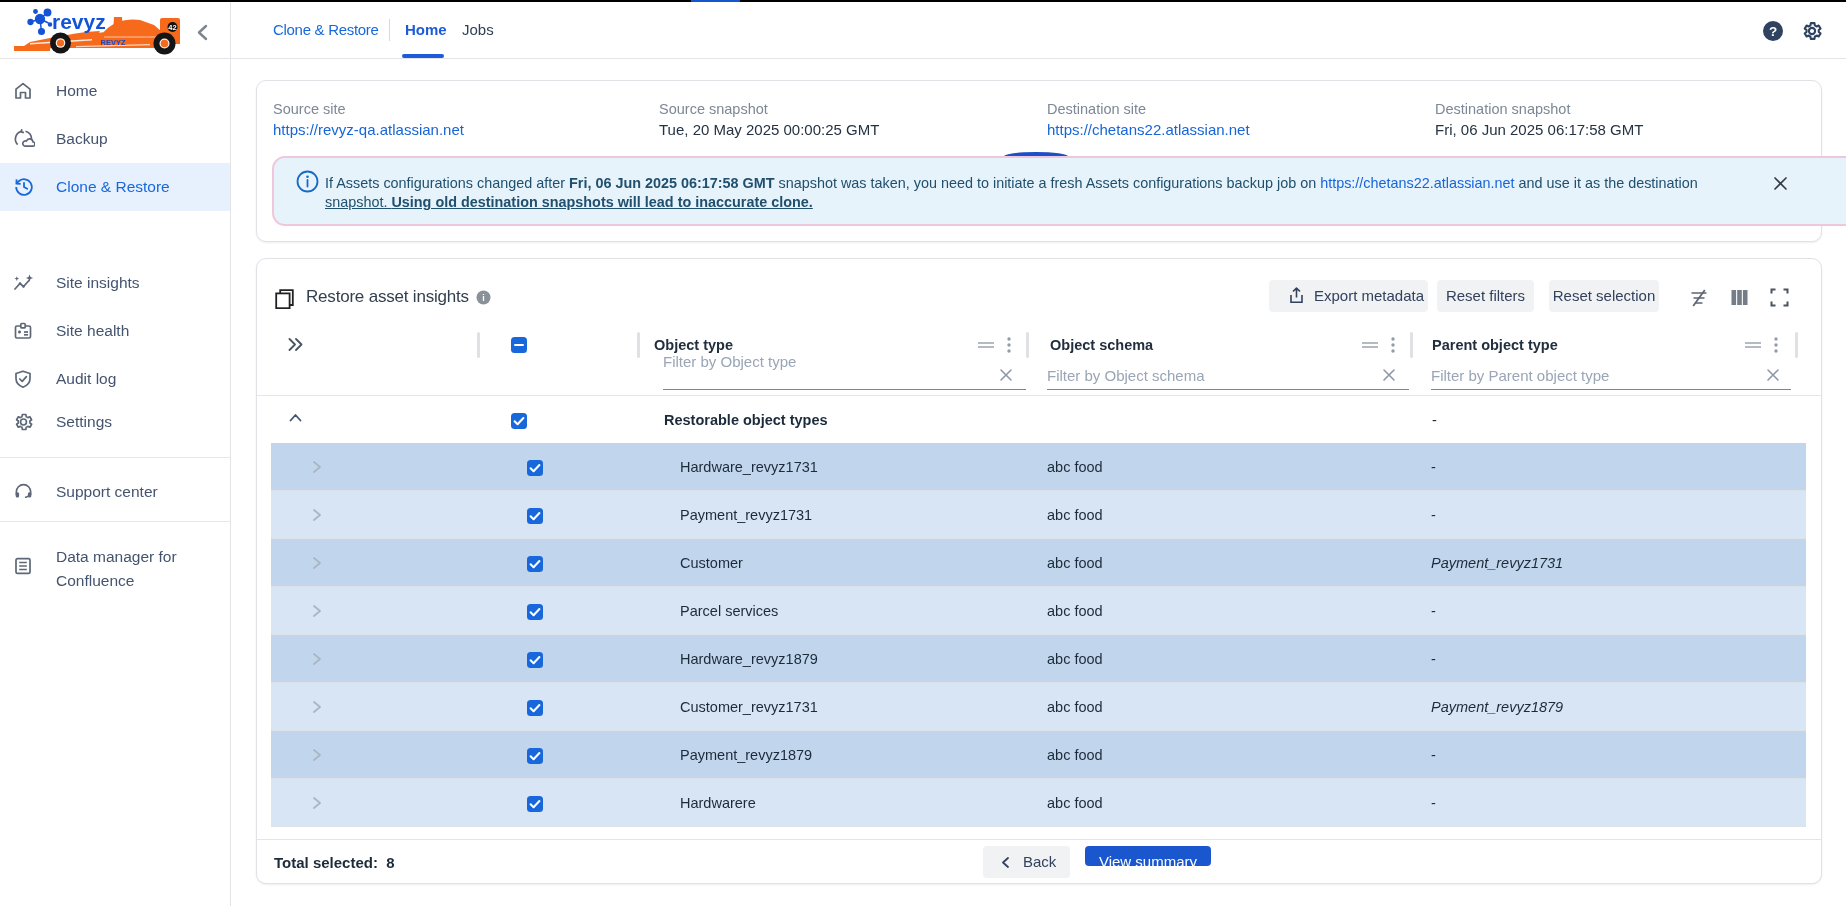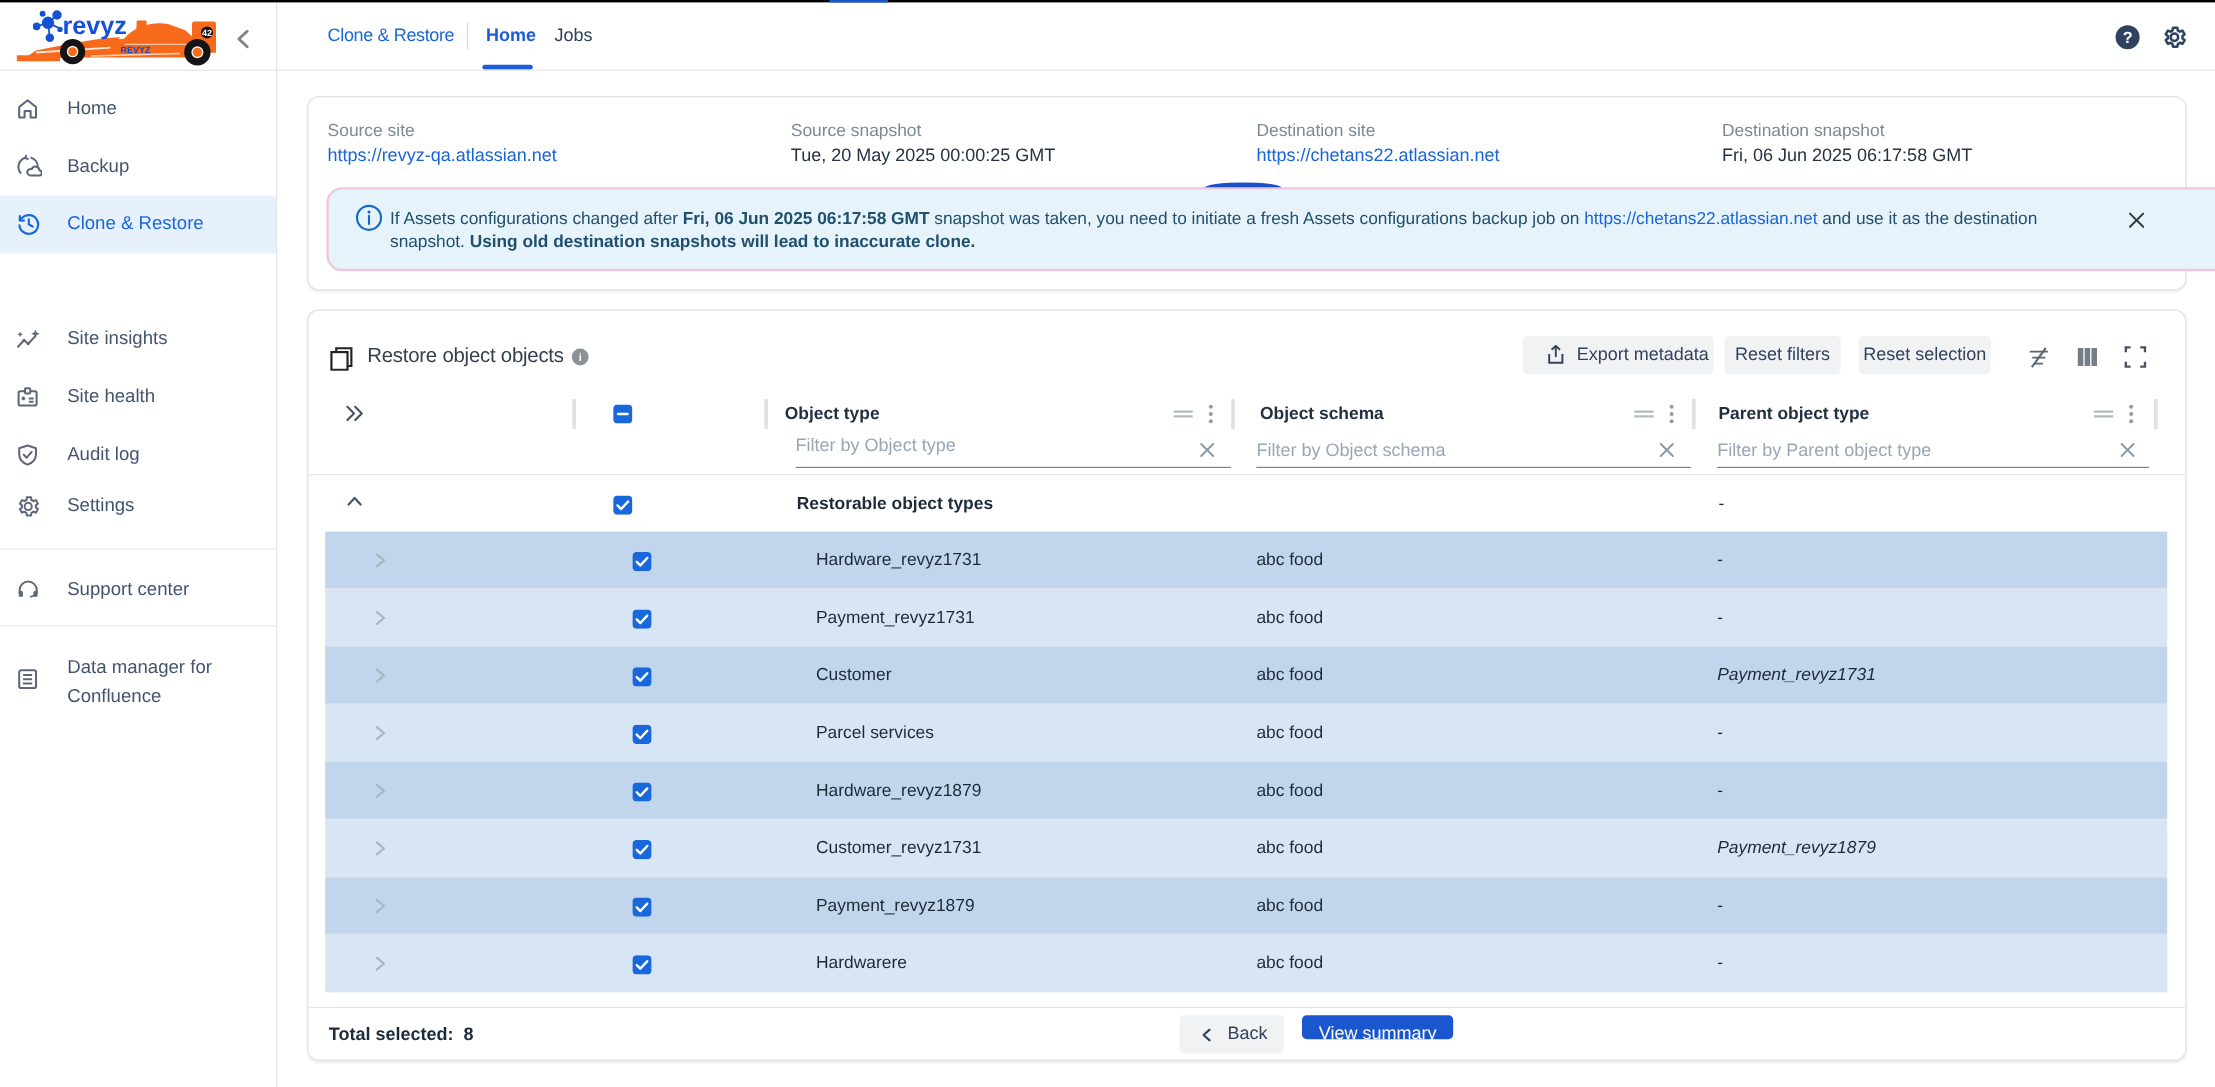--- a/index.html
+++ b/index.html
@@ -216,33 +216,33 @@
   <div class="abs lbl" style="left:1178px;top:20px;">Destination snapshot</div>
   <div class="abs val" style="left:1178px;top:40px;">Fri, 06 Jun 2025 06:17:58 GMT</div>
 </div>
 <div class="abs" id="banner">
   <svg class="abs" style="left:22px;top:12px;" width="23" height="23" viewBox="0 0 23 23" fill="none">
       <circle cx="11.5" cy="11.5" r="10" stroke="#1769c7" stroke-width="1.8"></circle>
       <circle cx="11.5" cy="6.7" r="1.3" fill="#1769c7"></circle>
       <path d="M11.5 9.8 V16.6" stroke="#1769c7" stroke-width="1.8" stroke-linecap="round"></path>
     </svg>
   <div class="bt" style="top:16px;">If Assets configurations changed after <b>Fri, 06 Jun 2025 06:17:58 GMT</b> snapshot was taken, you need to initiate a fresh Assets configurations backup job on <a>https://chetans22.atlassian.net</a> and use it as the destination</div>
-  <div class="bt" style="top:35px;">snapshot. <b>Using old destination snapshots will lead to inaccurate clone.</b></div>
+  <div class="bt" style="top:35px;text-decoration:underline;">snapshot. <b>Using old destination snapshots will lead to inaccurate clone.</b></div>
   <svg class="abs" style="left:1499px;top:18px;" width="15" height="15" viewBox="0 0 15 15" stroke="#333b45" stroke-width="1.7" stroke-linecap="round">
       <path d="M2 2 L13 13 M13 2 L2 13"></path>
     </svg>
 </div>
 
 <div class="abs card" id="card2" style="left:256px;top:258px;width:1566px;height:626px;">
 
   <svg class="abs" style="left:17px;top:29px;" width="21" height="21" viewBox="0 0 21 21" fill="none" stroke="#222" stroke-width="1.8">
       <path d="M6.2 5.4 V2.2 H18.8 V17.0 H15.6"></path>
       <rect x="2.2" y="5.4" width="13.4" height="14.8"></rect>
     </svg>
-  <div class="abs" style="left:49px;top:28px;font-size:17px;letter-spacing:-0.2px;color:#323f4e;">Restore object objects</div>
+  <div class="abs" style="left:49px;top:28px;font-size:17px;letter-spacing:-0.2px;color:#323f4e;">Restore asset insights</div>
   <svg class="abs" style="left:219px;top:31px;" width="15" height="15" viewBox="0 0 15 15">
       <circle cx="7.5" cy="7.5" r="7" fill="#8a9199"></circle>
       <text x="7.5" y="11" font-size="9" font-weight="bold" fill="#fff" text-anchor="middle">i</text>
     </svg>
   <div class="abs gbtn" style="left:1012px;top:21px;width:159px;height:32px;line-height:32px;text-align:left;padding-left:45px;">Export metadata</div>
   <svg class="abs" style="left:1031px;top:28px;" width="17" height="17" viewBox="0 0 17 17" fill="none" stroke="#32415c" stroke-width="1.6">
       <path d="M8.5 1.5 V10.5 M5 4.5 L8.5 1.2 L12 4.5" stroke-linejoin="round"></path>
       <path d="M3 8 V15.3 H14 V8"></path>
     </svg>
   <div class="abs gbtn" style="left:1180px;top:21px;width:97px;height:32px;line-height:32px;">Reset filters</div>
@@ -294,21 +294,21 @@
     </svg>
   <svg class="abs" style="left:1487px;top:81px;" width="18" height="10" viewBox="0 0 18 10" stroke="#b3bac4" stroke-width="2">
       <path d="M1 3 H17 M1 7 H17"></path>
     </svg>
   <svg class="abs" style="left:1517px;top:78px;" width="4" height="16" viewBox="0 0 4 16" fill="#949ca8">
       <circle cx="2" cy="2" r="1.7"></circle>
       <circle cx="2" cy="8" r="1.7"></circle>
       <circle cx="2" cy="14" r="1.7"></circle>
     </svg>
 
-  <div class="abs fph" style="left:406px;top:104px;">Filter by Object type</div>
+  <div class="abs fph" style="left:406px;top:94px;">Filter by Object type</div>
   <div class="abs fph" style="left:790px;top:108px;">Filter by Object schema</div>
   <div class="abs fph" style="left:1174px;top:108px;">Filter by Parent object type</div>
   <svg class="abs" style="left:742px;top:109px;" width="14" height="14" viewBox="0 0 14 14" stroke="#8e98a6" stroke-width="1.6" stroke-linecap="round">
       <path d="M2 2 L12 12 M12 2 L2 12"></path>
     </svg>
   <svg class="abs" style="left:1125px;top:109px;" width="14" height="14" viewBox="0 0 14 14" stroke="#8e98a6" stroke-width="1.6" stroke-linecap="round">
       <path d="M2 2 L12 12 M12 2 L2 12"></path>
     </svg>
   <svg class="abs" style="left:1509px;top:109px;" width="14" height="14" viewBox="0 0 14 14" stroke="#8e98a6" stroke-width="1.6" stroke-linecap="round">
       <path d="M2 2 L12 12 M12 2 L2 12"></path>

